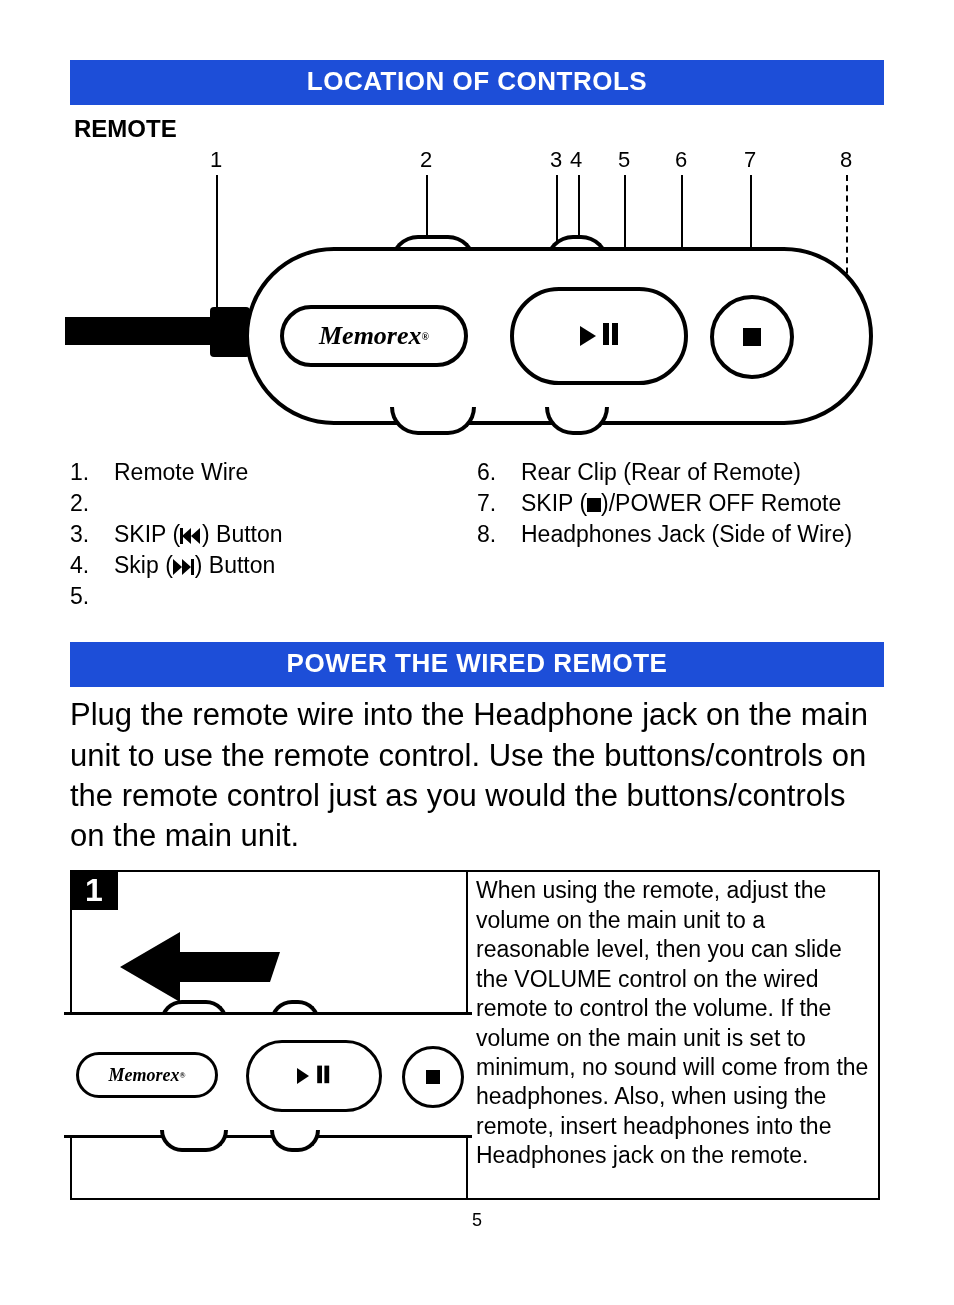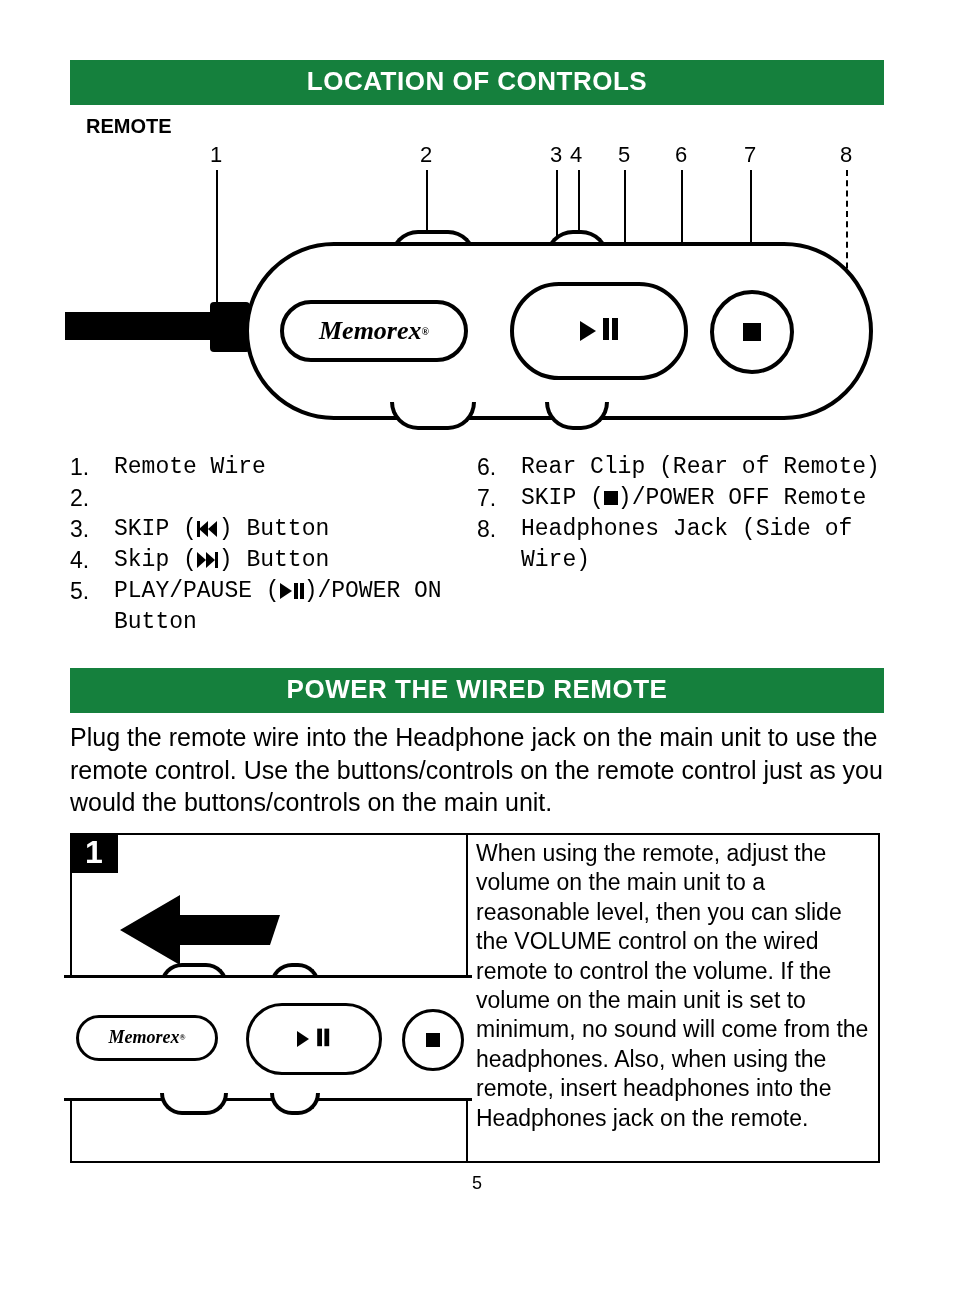--- a/index.html
+++ b/index.html
@@ -7,32 +7,32 @@
     padding: 0;
     background: #fff;
     font-family: Arial, Helvetica, sans-serif;
     color: #000;
     width: 954px;
   }
   .page {
     padding: 60px 70px 30px 70px;
   }
   .section-header {
-    background: #15803d;
+    background: #1d4ed8;
     color: #fff;
     font-weight: bold;
     font-size: 26px;
     text-align: center;
     padding: 6px 0 8px 0;
     letter-spacing: 0.5px;
   }
   .subheading {
     font-weight: bold;
-    font-size: 20px;
-    margin: 10px 0 4px 16px;
+    font-size: 24px;
+    margin: 10px 0 4px 4px;
   }
   
   .diagram-wrap {
     position: relative;
     height: 280px;
     margin: 0 auto;
   }
   .callout-num {
     position: absolute;
     top: 0;
@@ -122,21 +122,21 @@
   
   .legend {
     display:flex;
     margin-top: 30px;
     font-size: 23px;
     line-height: 1.35;
   }
   .legend .col { width: 50%; }
   .legend .row { display:flex; }
   .legend .num { width: 44px; flex:0 0 44px; }
-  .legend .txt { flex:1;font-family:Liberation Mono, monospace; }
+  .legend .txt { flex:1; }
   .skip-icon-back, .skip-icon-fwd {
     display:inline-block; position:relative; width:22px; height:16px; vertical-align:middle;
   }
   .skip-icon-back::before, .skip-icon-back::after,
   .skip-icon-fwd::before, .skip-icon-fwd::after {
     content:""; position:absolute; top:0; width:0;height:0;
     border-top:8px solid transparent; border-bottom:8px solid transparent;
   }
   .skip-icon-back::before { left:2px; border-right:9px solid #000; }
   .skip-icon-back::after  { left:11px; border-right:9px solid #000; }
@@ -146,21 +146,21 @@
   .skip-icon-fwd .bar { position:absolute; left:18px; top:0; width:3px; height:16px; background:#000; }
   .play-icon-inline {
     display:inline-block; width:0;height:0;
     border-left:12px solid #000; border-top:8px solid transparent; border-bottom:8px solid transparent;
     vertical-align:middle;
   }
   .pause-icon-inline span{display:inline-block;width:4px;height:16px;background:#000;margin-left:2px;vertical-align:middle;}
   .stop-icon-inline {display:inline-block;width:14px;height:14px;background:#000;vertical-align:middle;}
   
   .body-text {
-    font-size: 25px;
+    font-size: 31px;
     line-height: 1.3;
     margin-top: 8px;
   }
   .step-row {
     display:flex;
     margin-top: 14px;
     gap: 0;
   }
   .step-box {
     width: 398px;
@@ -262,21 +262,20 @@
       <div class="row">
           <div class="num">3.</div>
           <div class="txt"><span>SKIP (</span><span class="skip-icon-back"><span class="bar"></span></span><span>) Button</span></div>
         </div>
       <div class="row">
           <div class="num">4.</div>
           <div class="txt"><span>Skip (</span><span class="skip-icon-fwd"><span class="bar"></span></span><span>) Button</span></div>
         </div>
       <div class="row">
           <div class="num">5.</div>
-          <div class="txt"><span>PLAY/PAUSE (</span><span class="play-icon-inline"></span><span class="pause-icon-inline"><span></span><span></span></span><span>)/POWER ON Button</span></div>
         </div>
     </div>
     <div class="col">
       <div class="row">
           <div class="num">6.</div>
           <div class="txt">Rear Clip (Rear of Remote)</div>
         </div>
       <div class="row">
           <div class="num">7.</div>
           <div class="txt"><span>SKIP (</span><span class="stop-icon-inline"></span><span>)/POWER OFF Remote</span></div>

